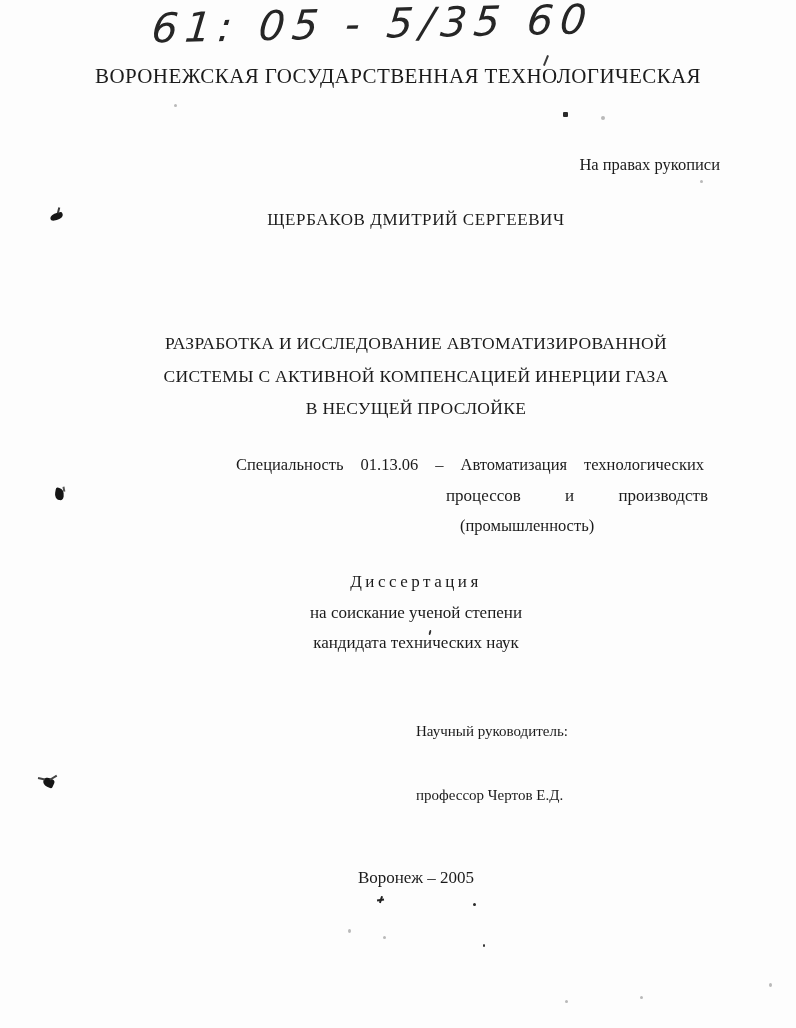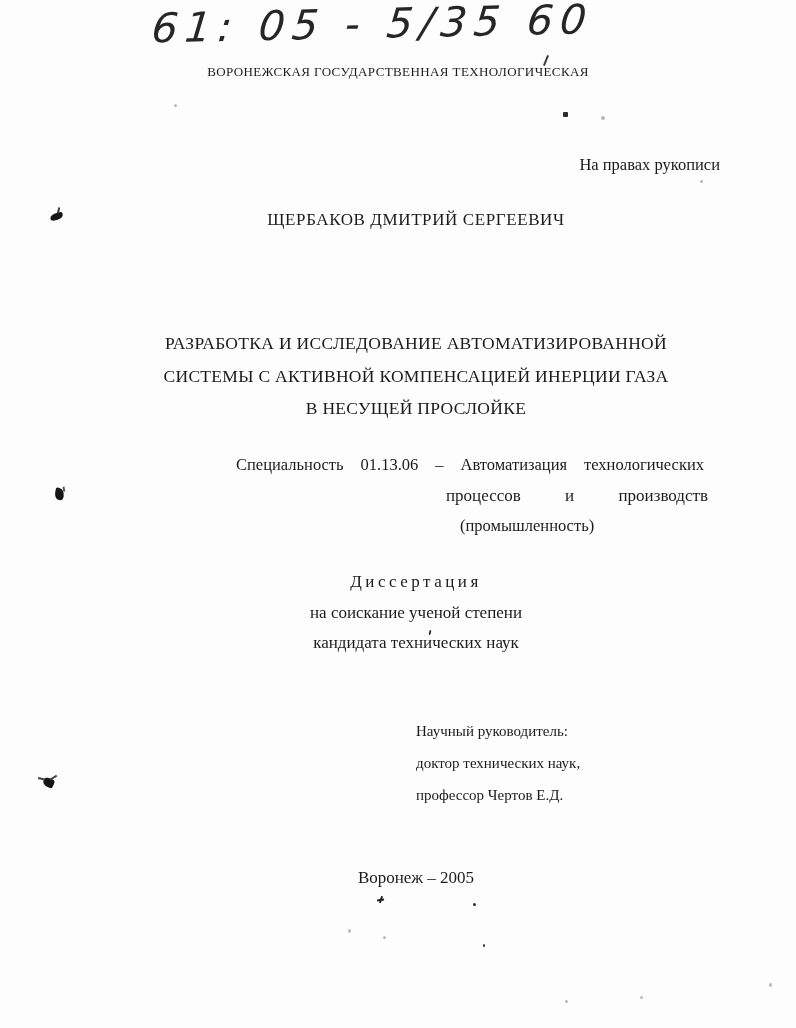--- a/index.html
+++ b/index.html
@@ -18,21 +18,21 @@
   .handwritten{
     left:152px;top:0px;width:430px;
     font-family:"DejaVu Sans",sans-serif;
     font-style:italic;
     font-size:41px;
     letter-spacing:7px;
     color:#262626;
     transform:rotate(-1.2deg) skewX(-7deg);
     white-space:nowrap;
   }
-  .institution{font-size:13px;letter-spacing:.4px;}
+  .institution{font-size:21px;letter-spacing:.4px;}
   .manuscript{right:76px;top:155px;font-size:16.5px;}
   .author{top:210px;font-size:17px;letter-spacing:.6px;}
   .title-line{font-size:17.5px;letter-spacing:.3px;}
   .spec-line1{left:236px;top:455px;width:468px;font-size:16.5px;text-align:justify;text-align-last:justify;}
   .spec-line2{left:446px;top:486px;width:262px;font-size:17px;text-align:justify;text-align-last:justify;}
   .spec-line3{left:444px;top:516px;font-size:16.5px;margin-left:16px;}
   .thesis-type{top:572px;font-size:17px;letter-spacing:3.5px;}
   .thesis-purpose{top:603px;font-size:17px;}
   .thesis-degree{top:633px;font-size:17px;}
   .advisor{left:416px;font-size:15px;}
@@ -77,21 +77,20 @@
 
   <div class="abs spec-line1">Специальность 01.13.06 – Автоматизация технологических</div>
   <div class="abs spec-line2">процессов и производств</div>
   <div class="abs spec-line3">(промышленность)</div>
 
   <div class="abs centered-shift thesis-type">Диссертация</div>
   <div class="abs centered-shift thesis-purpose">на соискание ученой степени</div>
   <div class="abs centered-shift thesis-degree">кандидата технических наук</div>
 
   <div class="abs advisor adv1">Научный руководитель:</div>
-  <div class="abs advisor adv2">доктор технических наук,</div>
   <div class="abs advisor adv3">профессор Чертов Е.Д.</div>
 
   <div class="abs centered-shift city-year">Воронеж – 2005</div>
 
   <div class="blot blot-a"></div>
   <div class="blot blot-b"></div>
   <div class="blot blot-c"></div>
   <div class="slash-mark"></div>
   <div class="apostrophe-mark"></div>
   <div class="star-mark"></div>

